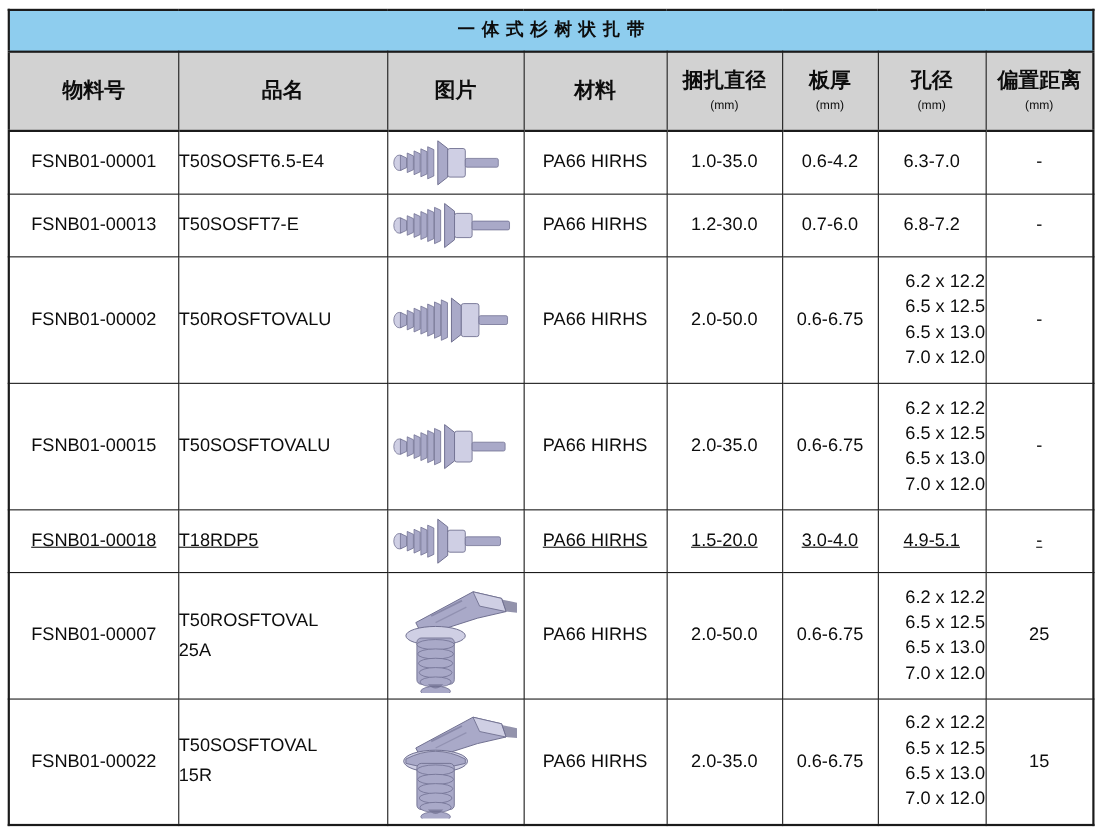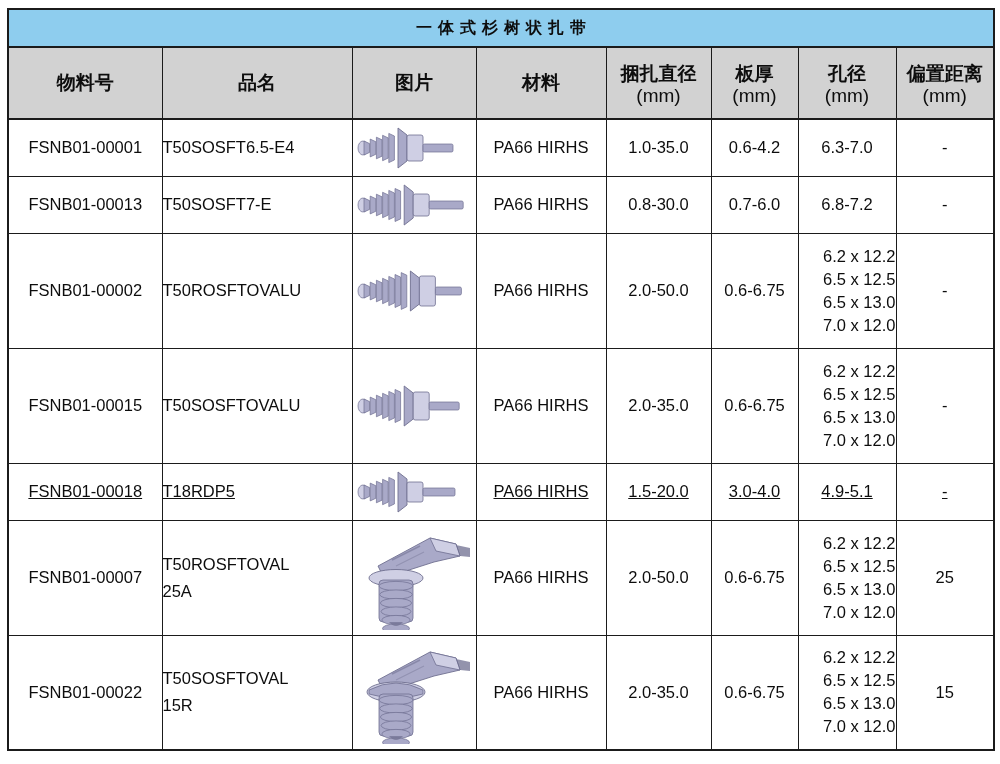--- a/index.html
+++ b/index.html
@@ -57,21 +57,21 @@
   }
   .head-main {
     display: block;
     font-size: 19px;
     font-weight: bold;
     color: #0d0d0d;
     line-height: 24px;
   }
   .head-unit {
     display: block;
-    font-size: 19px;
+    font-size: 11px;
     color: #0d0d0d;
     line-height: 18px;
     margin-top: 1px;
   }
   
   tr.data-row td {
     background: #ffffff;
     font-size: 16.5px;
     color: #0d0d0d;
     line-height: 21px;
@@ -205,21 +205,21 @@
                   <path d="M32.8 11.4 L38.4 14 L38.4 38 L32.8 40.6 Z" fill="#a9a9c8" stroke="#6f6f90" stroke-width="0.7"></path>
                   <path d="M39 9.5 L44.6 12.1 L44.6 39.9 L39 42.5 Z" fill="#a9a9c8" stroke="#6f6f90" stroke-width="0.7"></path>
       <path d="M48.2 6 L57.2 13 L57.2 39 L48.2 46 Z" fill="#a9a9c8" stroke="#6f6f90" stroke-width="0.9"></path>
       <rect x="57.2" y="15" width="16" height="22" rx="2" fill="#cfcfe4" stroke="#6f6f90" stroke-width="0.8"></rect>
       <rect x="73.2" y="22" width="34" height="8" rx="1.5" fill="#a9a9c8" stroke="#6f6f90" stroke-width="0.7"></rect>
     </g>
   </svg>
             </div>
      </td>
      <td class="cell-pad">PA66 HIRHS</td>
-     <td class="cell-pad">0.8-30.0</td>
+     <td class="cell-pad">1.2-30.0</td>
      <td class="cell-pad">0.7-6.0</td>
      <td class="cell-pad ">6.8-7.2</td>
      <td class="cell-pad">-</td>
         </tr>
         <tr class="data-row" style="height: 115px;">
           <td class="cell-pad">FSNB01-00002</td>
      <td class="cell-pad namelines cell-left">
             <span>T50ROSFTOVALU</span>
           </td>
      <td class="pic-cell">

